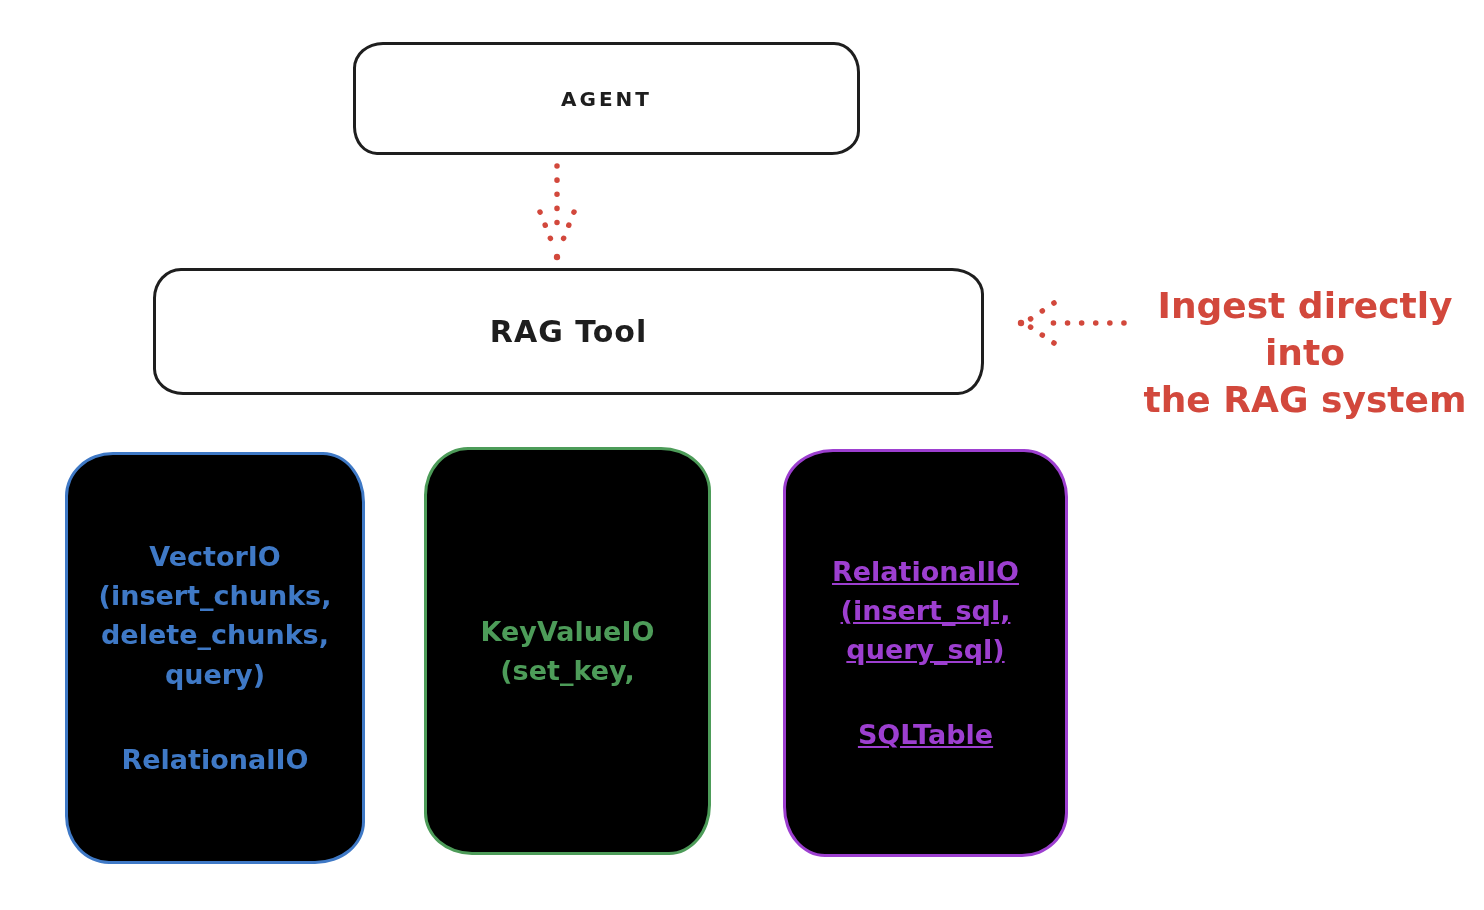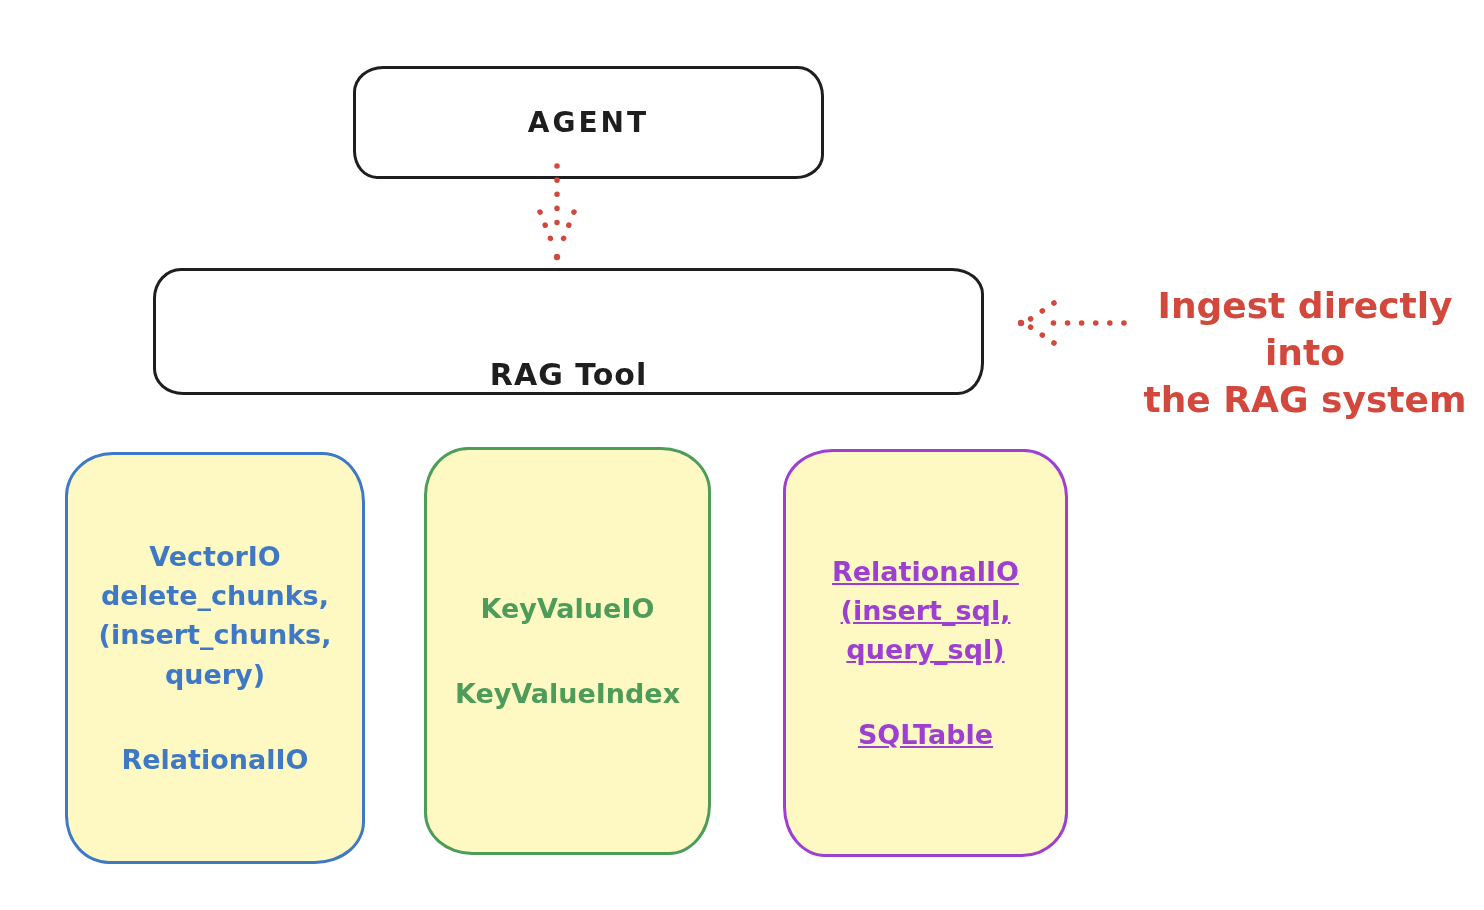--- a/index.html
+++ b/index.html
@@ -21,41 +21,39 @@
     display: flex;
     align-items: center;
     justify-content: center;
     background: #ffffff;
     box-sizing: border-box;
     color: #1e1e1e;
     font-weight: bold;
   }
   .agent-node {
     left: 353px; top: 42px;
-    width: 471px; height: 113px;
+    width: 507px; height: 113px;
     border: 3.5px solid #1e1e1e;
     border-radius: 30px 26px 28px 24px / 26px 30px 24px 28px;
-    font-size: 28px;
+    font-size: 20px;
     letter-spacing: 3px;
-    margin-top: 24px;
   }
   .rag-node {
     left: 153px; top: 268px;
     width: 831px; height: 127px;
     border: 3.5px solid #1e1e1e;
     border-radius: 28px 32px 26px 30px / 30px 26px 32px 26px;
     font-size: 30px;
     letter-spacing: 1px;
-    align-items: flex-end;
   }
   
   .backend {
     position: absolute;
     box-sizing: border-box;
-    background: #fef9c3;
+    background: #000000;
     display: flex;
     flex-direction: column;
     align-items: center;
     justify-content: center;
     text-align: center;
     font-size: 27px;
     font-weight: bold;
     line-height: 1.45;
   }
   .backend .index-label { margin-top: 46px; }
@@ -129,32 +127,32 @@
   </svg>
 
   <div class="annotation">
     <div>Ingest directly into</div>
     <div>the RAG system</div>
   </div>
 
   <div class="backend backend-vector">
     <div>
       <div>VectorIO</div>
+      <div>(insert_chunks,</div>
       <div>delete_chunks,</div>
-      <div>(insert_chunks,</div>
       <div>query)</div>
     </div>
     <div class="index-label">RelationalIO</div>
   </div>
 
   <div class="backend backend-keyvalue">
     <div>
       <div>KeyValueIO</div>
+      <div>(set_key,</div>
     </div>
-    <div class="index-label">KeyValueIndex</div>
   </div>
 
   <div class="backend backend-relational">
     <div>
       <div>RelationalIO</div>
       <div>(insert_sql,</div>
       <div>query_sql)</div>
     </div>
     <div class="index-label">SQLTable</div>
   </div>

